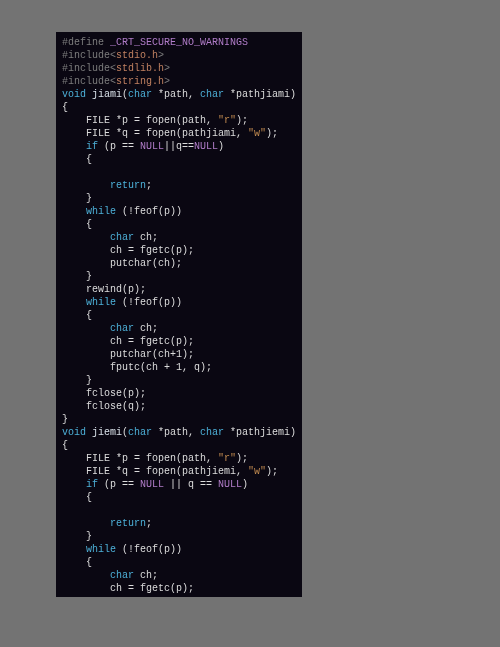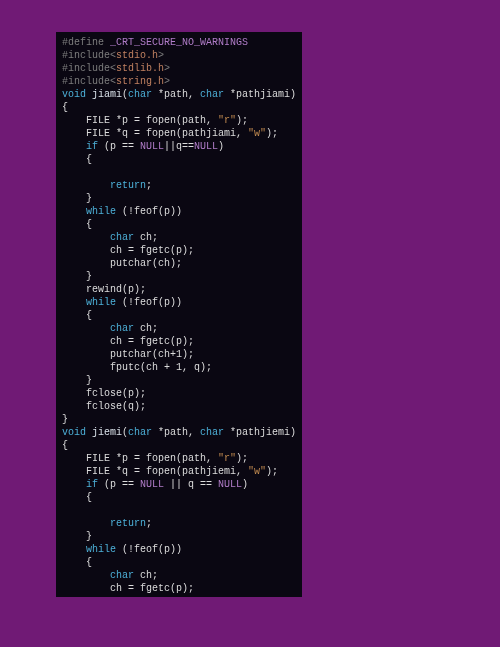--- a/index.html
+++ b/index.html
@@ -6,21 +6,21 @@
     margin: 0;
     background: #ffffff;
     width: 500px;
     height: 647px;
     overflow: hidden;
     position: relative;
   }
   .page {
     width: 500px;
     height: 647px;
-    background: #701a75;
+    background: #737373;
     position: relative;
   }
   pre.code {
     position: absolute;
     top: 32px;
     left: 56px;
     margin: 0;
     padding: 4px 6px 2px 6px;
     background: #0a0712;
     font-family: "Consolas", "SimSun", "Courier New", monospace;

